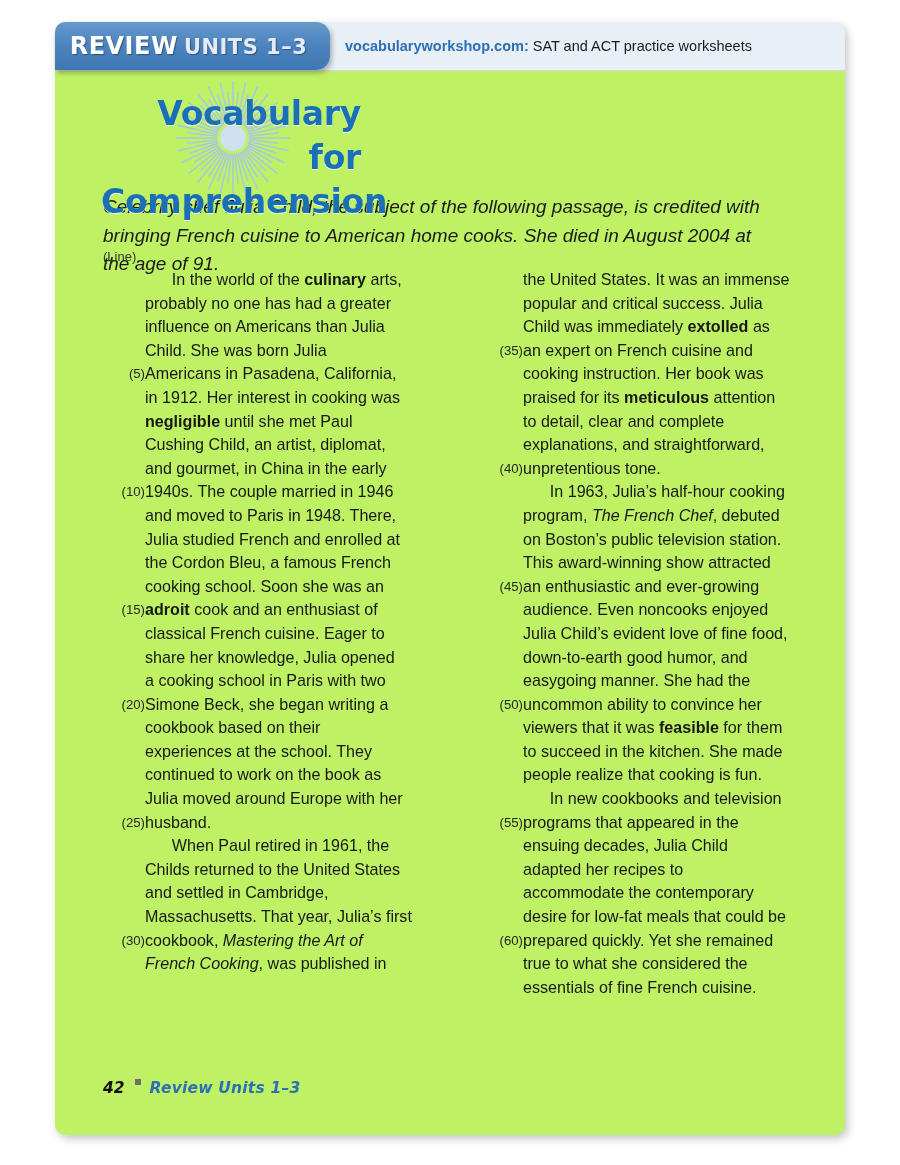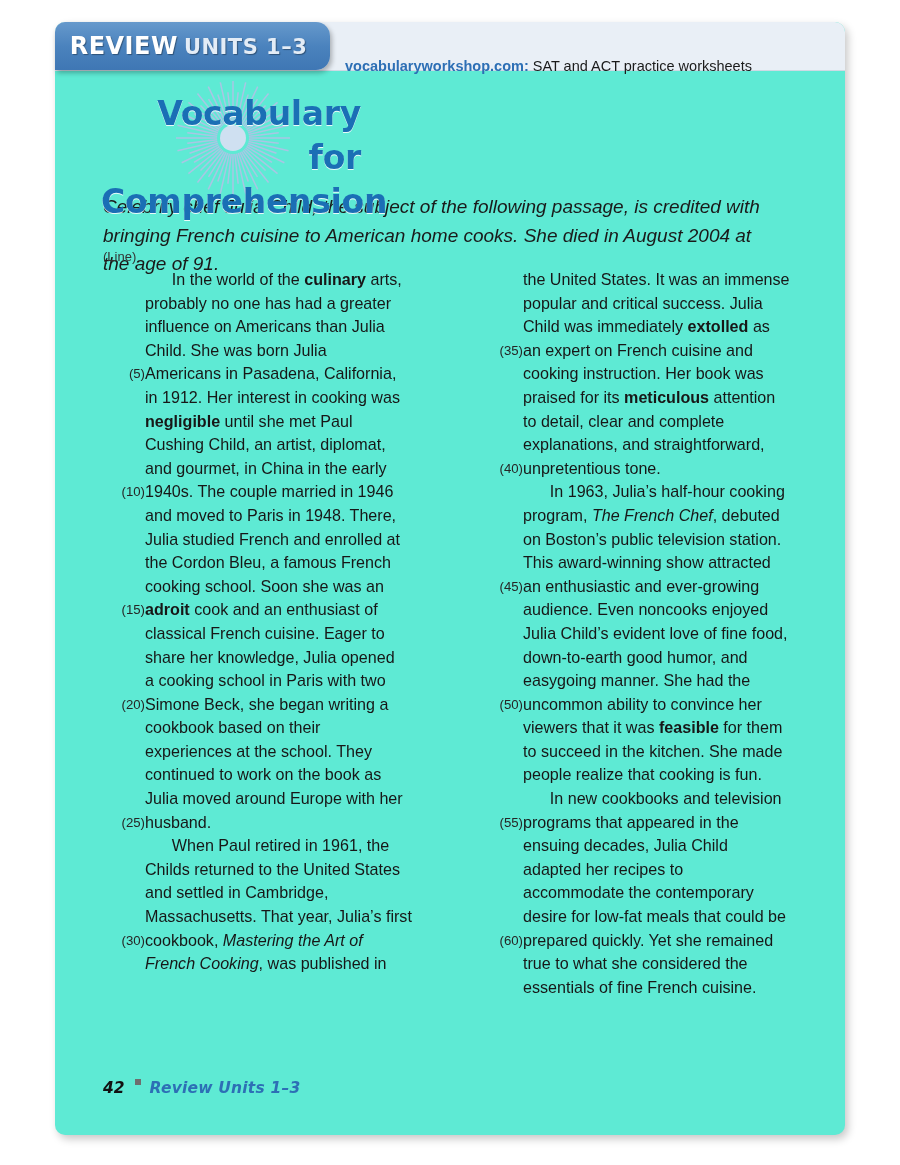--- a/index.html
+++ b/index.html
@@ -15,21 +15,21 @@
     position: relative;
   }
 
   
   #page-sheet {
     position: absolute;
     left: 55px;
     top: 22px;
     width: 790px;
     height: 1113px;
-    background: #5eead4;
+    background: #bef264;
     border-radius: 10px;
     box-shadow: 3px 4px 9px rgba(0,0,0,0.22);
   }
 
   
   #header-strip {
     position: absolute;
     left: 0;
     top: 0;
     width: 790px;
@@ -76,21 +76,20 @@
   }
   #site-line {
     position: absolute;
     left: 290px;
     top: 0;
     height: 48px;
     display: flex;
     align-items: center;
     font-size: 14.5px;
     color: #1b1b1b;
-    margin-top: 20px;
   }
   #site-line .site-url {
     color: #2d6fb5;
     font-weight: bold;
     margin-right: 4px;
   }
 
   
   #masthead {
     position: absolute;

